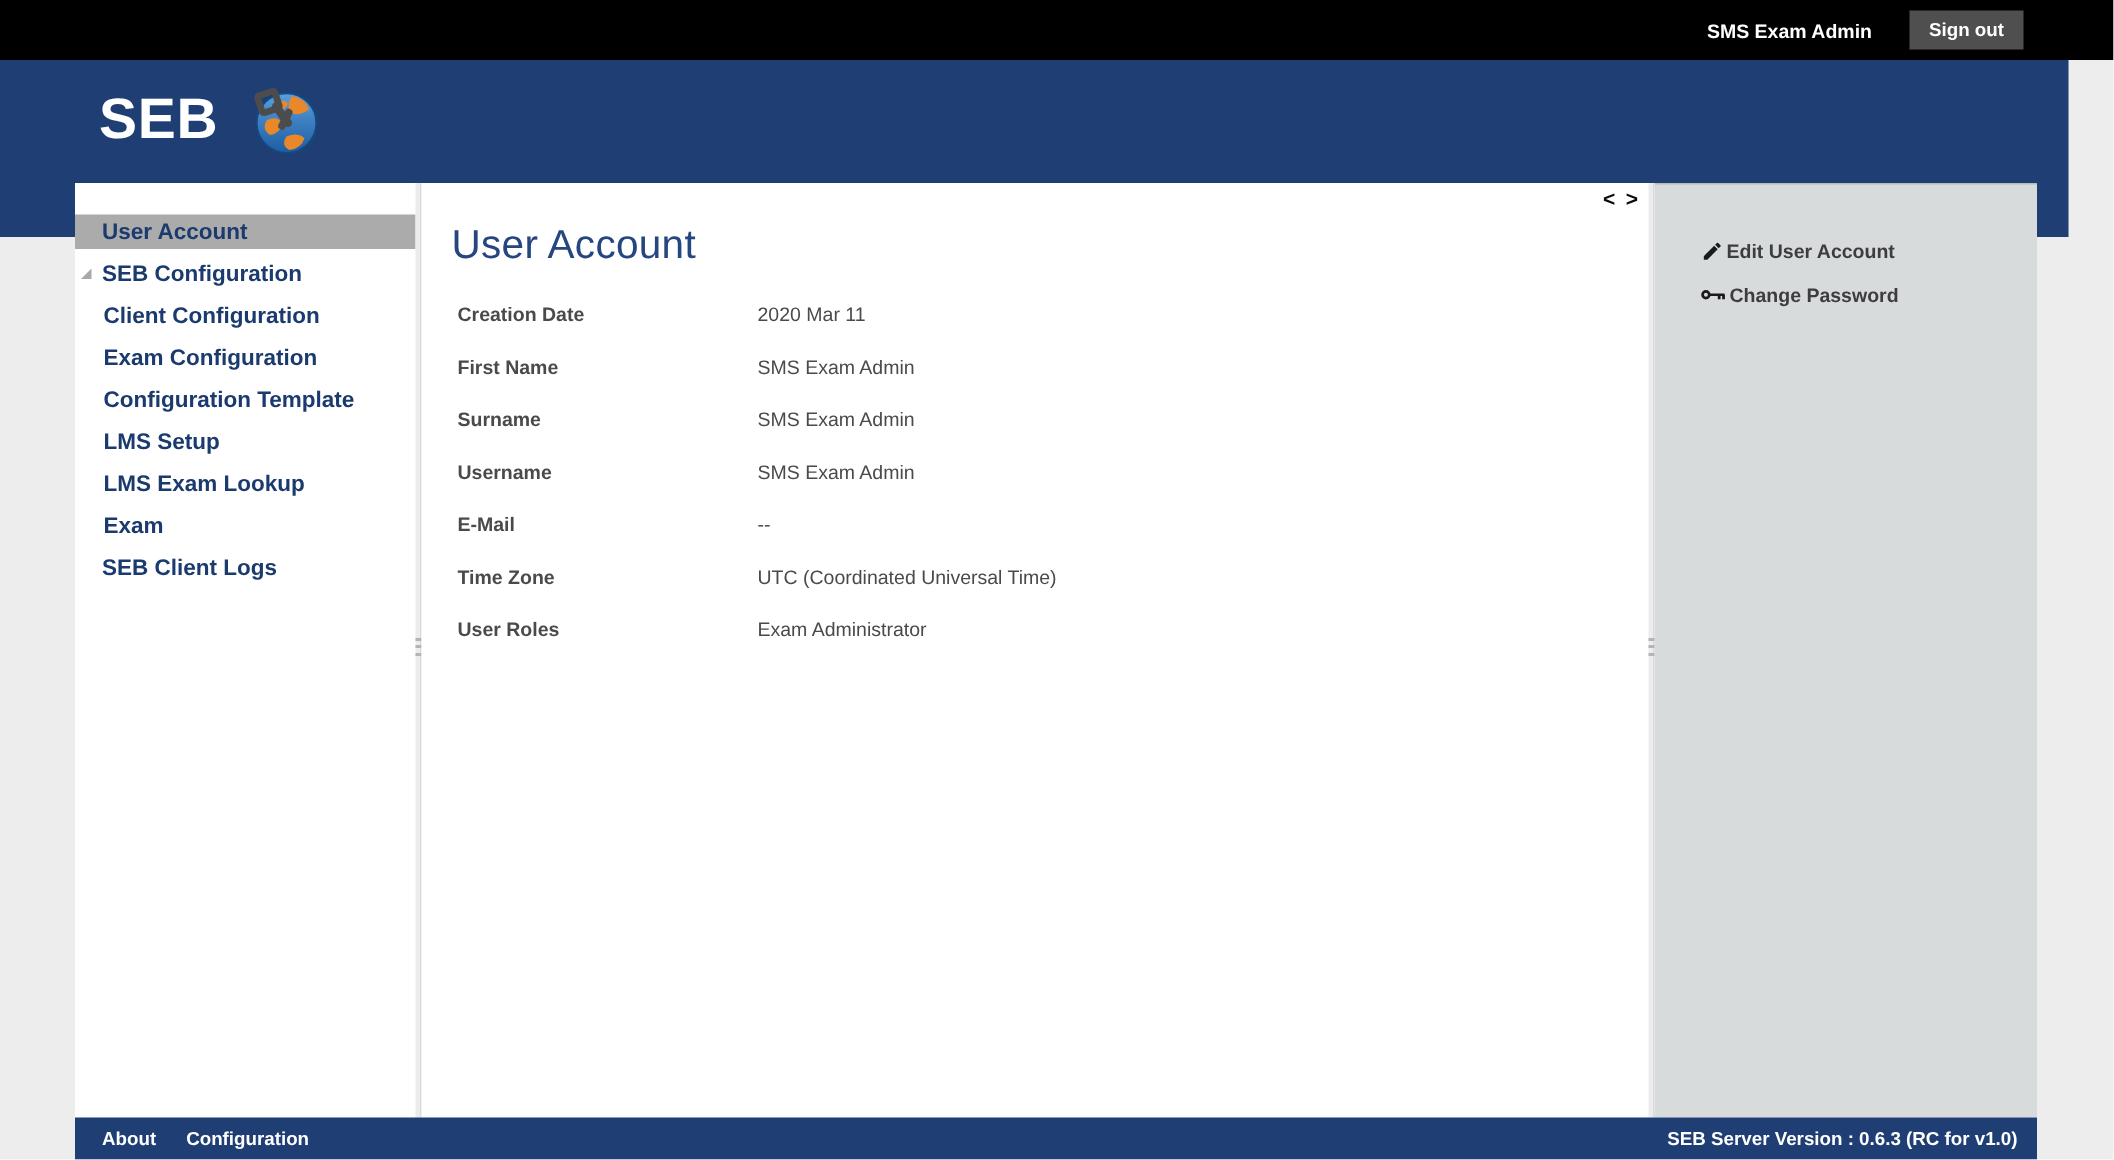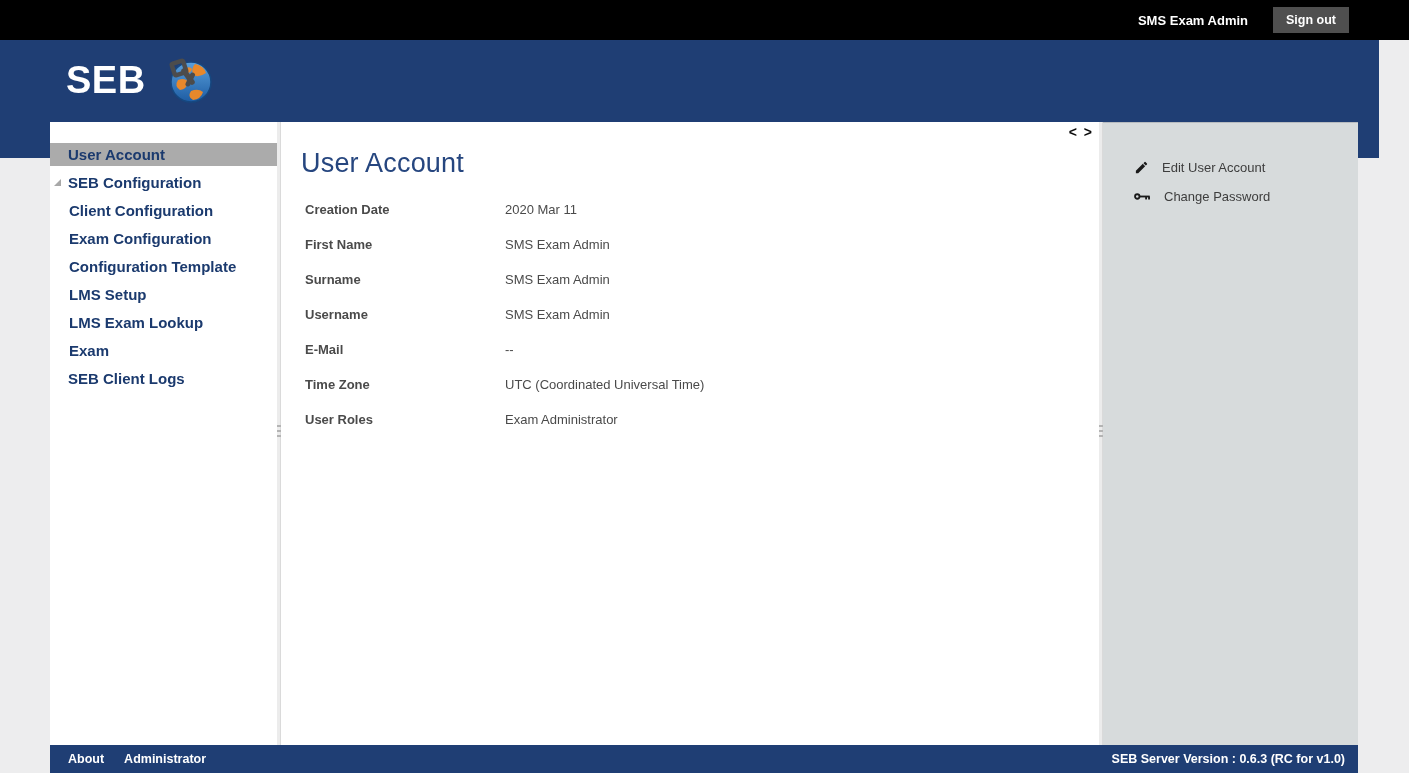--- a/index.html
+++ b/index.html
@@ -88,22 +88,22 @@
     font-size:13px; font-weight:bold; color:#4a4a4a;
   }
   .fvalue { font-size:13px; color:#4a4a4a; }
   
   .right-panel {
     width:255px; background:#d7dbdc; border-top:1px solid #b7bbbf;
     padding-top:30px;
   }
   .action {
     height:29px; display:flex; align-items:center;
-    padding-left:31px; gap:13px;
-    font-size:13px; color:#3d3d3d; cursor:pointer; white-space:nowrap;
+    padding-left:31px; gap:2px;
+    font-size:13px; color:#3d3d3d; cursor:pointer; white-space:nowrap;font-weight:bold;
   }
   .action svg { flex:0 0 auto; }
   
   .footer {
     position:absolute; left:50px; bottom:0; width:1308px; height:28px;
     background:#1f3e74; color:#fff;
     display:flex; align-items:center;
     font-size:12.5px; font-weight:bold;
   }
   .footer-link { cursor:pointer; }
@@ -236,15 +236,15 @@
         <path d="M18.5 8 v4.5" stroke="#1a1a1a" stroke-width="2.8"></path>
         <path d="M23 8 v4.5" stroke="#1a1a1a" stroke-width="2.8"></path>
       </svg>
       <span>Change Password</span>
     </div>
   </div>
 </div>
 
 <div class="footer">
   <span class="footer-link about">About</span>
-  <span class="footer-link docs">Administrator</span>
+  <span class="footer-link docs">Configuration</span>
   <span class="footer-version">SEB Server Version : 0.6.3 (RC for v1.0)</span>
 </div>
 
 </body></html>

